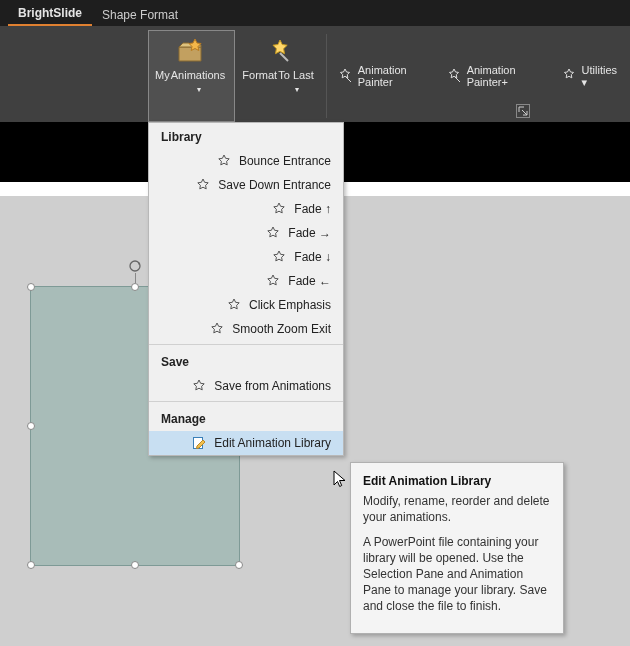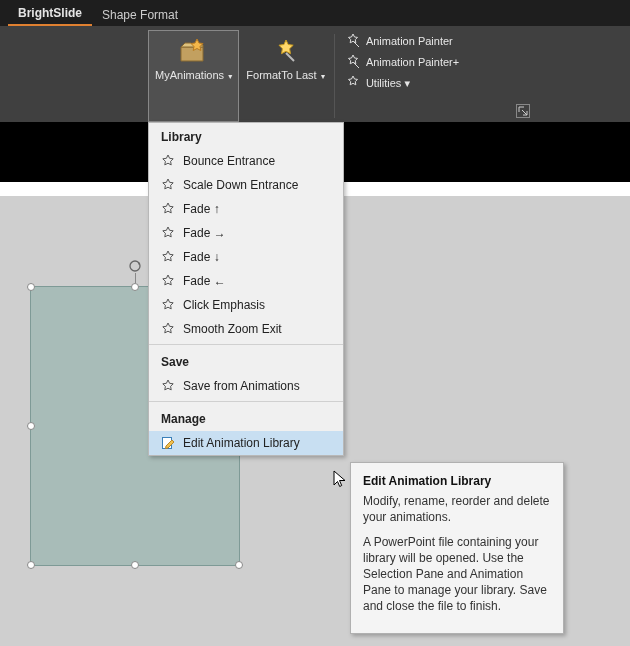--- a/index.html
+++ b/index.html
@@ -6,37 +6,37 @@
   body{width:630px;height:646px;overflow:hidden;background:#2b2b2b;}
   .tabbar{height:26px;background:#1e1e1e;display:flex;align-items:flex-end;padding:0 8px;font-size:12px;color:#ddd;}
   .tab{padding:4px 10px;cursor:pointer;color:#ccc;}
   .tab.active{color:#e5e5e5;border-bottom:2px solid #e08030;font-weight:600;}
   .ribbon{height:96px;background:#404040;display:flex;align-items:stretch;padding:4px 0 0 148px;position:relative;}
   .rbtn{display:flex;flex-direction:column;align-items:center;justify-content:flex-start;padding:4px 6px 2px;color:#e6e6e6;font-size:11px;line-height:1.2;text-align:center;border:1px solid transparent;cursor:pointer;}
   .rbtn.active{background:#505050;border:1px solid #888;}
   .rbtn .ico{width:32px;height:32px;display:flex;align-items:center;justify-content:center;margin-bottom:2px;}
   .rbtn .lbl{display:flex;flex-direction:row;}
   .rbtn .caret{font-size:8px;margin-left:2px;}
-  .rcol{display:flex;flex-direction:column;justify-content:flex-start;padding:2px 6px;color:#e6e6e6;font-size:11px;gap:3px;}
+  .rcol{display:flex;flex-direction:row;justify-content:flex-start;padding:2px 6px;color:#e6e6e6;font-size:11px;gap:3px;}
   .rcol .row{display:flex;align-items:center;gap:5px;cursor:pointer;padding:1px 2px;}
   .sep{width:1px;background:#555;margin:4px 2px;}
   .dlaunch{position:absolute;right:100px;bottom:4px;width:14px;height:14px;border:1px solid #888;color:#ccc;font-size:9px;display:flex;align-items:center;justify-content:center;cursor:pointer;}
   .blackbar{height:60px;background:#000;}
   .whitebar{height:14px;background:#fff;}
   .canvas{position:relative;height:450px;background:#cfcfcf;}
   .shape{position:absolute;left:30px;top:90px;width:210px;height:280px;background:#a8bcb8;border:1px solid #7e9a96;}
   .handle{position:absolute;width:8px;height:8px;background:#fff;border:1px solid #888;border-radius:50%;}
   .h-tl{left:-4px;top:-4px}.h-tm{left:50%;top:-4px;margin-left:-4px}.h-tr{right:-4px;top:-4px}
   .h-ml{left:-4px;top:50%;margin-top:-4px}.h-mr{right:-4px;top:50%;margin-top:-4px}
   .h-bl{left:-4px;bottom:-4px}.h-bm{left:50%;bottom:-4px;margin-left:-4px}.h-br{right:-4px;bottom:-4px}
   .rot{position:absolute;left:50%;top:-28px;margin-left:-7px;width:14px;height:14px;}
   .rotline{position:absolute;left:50%;top:-14px;width:1px;height:10px;background:#888;}
   .dropdown{position:absolute;left:148px;top:122px;width:196px;background:#f0f0f0;border:1px solid #b8b8b8;box-shadow:2px 2px 4px rgba(0,0,0,0.25);font-size:12px;color:#222;}
   .dd-head{font-weight:700;padding:7px 12px 5px;}
-  .dd-item{display:flex;align-items:center;gap:8px;padding:5px 12px;cursor:pointer;}
+  .dd-item{display:flex;align-items:center;gap:8px;padding:5px 12px;cursor:pointer;justify-content:flex-end;}
   .dd-item.hover{background:#c8dff2;}
   .dd-sep{height:1px;background:#d0d0d0;margin:3px 0;}
   .cursor{position:absolute;left:333px;top:470px;pointer-events:none;}
   .tooltip{position:absolute;left:350px;top:462px;width:214px;background:#f4f4f4;border:1px solid #b0b0b0;box-shadow:2px 2px 4px rgba(0,0,0,0.25);padding:10px 12px;font-size:12px;color:#333;line-height:1.35;}
   .tooltip .tt-title{font-weight:700;color:#111;margin-bottom:4px;}
   .tooltip p{margin-bottom:8px;}
   svg{display:block;}
 </style>
 </head>
 <body>
@@ -145,21 +145,21 @@
           </svg>
         </span>
         <span>Bounce Entrance</span>
       </div>
       <div class="dd-item">
         <span>
           <svg width="14" height="14" viewBox="0 0 14 14">
             <path d="M7 1l1.6 3.3 3.6 .5-2.6 2.5 .6 3.6L7 9.2 3.8 10.9l.6-3.6L1.8 4.8l3.6-.5z" fill="none" stroke="#555"></path>
           </svg>
         </span>
-        <span>Scale Down Entrance</span>
+        <span>Save Down Entrance</span>
       </div>
       <div class="dd-item">
         <span>
           <svg width="14" height="14" viewBox="0 0 14 14">
             <path d="M7 1l1.6 3.3 3.6 .5-2.6 2.5 .6 3.6L7 9.2 3.8 10.9l.6-3.6L1.8 4.8l3.6-.5z" fill="none" stroke="#555"></path>
           </svg>
         </span>
         <span>Fade ↑</span>
       </div>
       <div class="dd-item">

